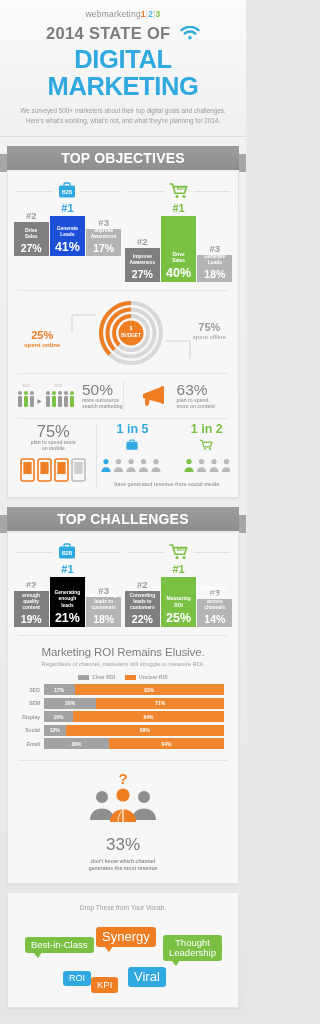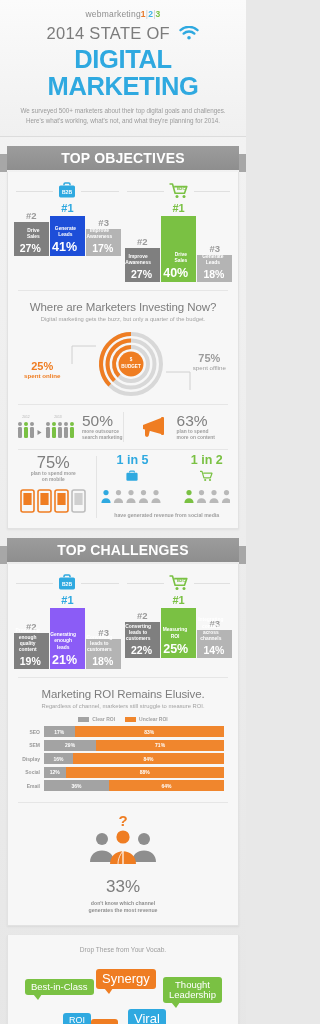--- a/index.html
+++ b/index.html
@@ -21,21 +21,21 @@
     border-bottom: 1px solid #dcdcdc;
   }
   .brand-top { font-size: 8.5px; color: #8d8d8d; letter-spacing: .2px; }
   .brand-top .n1 { color: #e8792a; font-weight: bold; }
   .brand-top .bar { color: #c9c9c9; }
   .brand-top .n2 { color: #3fb4e5; font-weight: bold; }
   .brand-top .n3 { color: #7ac143; font-weight: bold; }
 
   .title-wrap { margin-top: 6px; position: relative; }
   .title-1 {
-    font-size: 16.5px; color: #7c7c7c; font-weight: normal;
+    font-size: 16.5px; color: #7c7c7c; font-weight: bold;
     letter-spacing: .3px; line-height: 1;
     display: inline-block;
   }
   .wifi { display: inline-block; vertical-align: -2px; margin-left: 5px; }
   .title-2 {
     font-size: 25.5px; color: #2fa9e0; font-weight: bold;
     letter-spacing: -.4px; line-height: 1.05; margin-top: 1px;
   }
   .subtitle { font-size: 6.3px; color: #9b9b9b; line-height: 1.65; margin-top: 6px; padding: 0 18px; }
 
@@ -69,22 +69,22 @@
   .badge {
     display: inline-block; position: relative; z-index: 2;
     background: #f7f7f7; padding: 0 4px;
   }
   .bars { display: flex; align-items: flex-end; justify-content: center; gap: 1px; margin-top: 1px; }
   .bar { width: 33%; text-align: center; position: relative; }
   .rank { font-size: 9.5px; font-weight: bold; color: #9a9a9a; line-height: 1; margin-bottom: 2px; }
   .rank.one { color: #2fa9e0; font-size: 11px; }
   .rank.one.green { color: #7ac143; }
   .bar-body {
-    color: #fff; padding: 3px 8px 0; display: flex; flex-direction: column;
-    justify-content: flex-end; align-items: flex-end;
+    color: #fff; padding: 3px 15px 0; display: flex; flex-direction: column;
+    justify-content: flex-end; align-items: center;
   }
   .bar-label { font-size: 4.9px; font-weight: bold; line-height: 1.25; padding: 0 1px; }
   .bar-pct { font-size: 10.5px; font-weight: bold; line-height: 1.15; padding: 2px 0 2px; }
   .bar-pct.big { font-size: 12.5px; }
 
   
   .divline { height: 1px; background: #e6e6e6; margin: 0 10px; }
   .sub-head { text-align: center; padding: 10px 10px 0; }
   .sub-title { font-size: 11.5px; color: #7d7d7d; font-weight: normal; letter-spacing: -.1px; }
   .sub-sub { font-size: 5.8px; color: #a2a2a2; margin-top: 3px; }
@@ -272,24 +272,20 @@
         <div class="bar-pct">18%</div>
       </div>
     </div>
             </div>
         </div>
 
       </div>
 
       <div class="divline"></div>
 
-      <div class="sub-head">
-        <div class="sub-title">Where are Marketers Investing Now?</div>
-        <div class="sub-sub">Digital marketing gets the buzz, but only a quarter of the budget.</div>
-      </div>
 
       <div class="donut-area">
         <svg width="246" height="80" viewBox="0 0 246 80" style="display:block">
           <g transform="translate(123,40)">
             <circle r="30" fill="none" stroke="#d8d8d8" stroke-width="4"></circle>
             <path d="M0,-30 A30,30 0 0,0 -21.2,21.2" fill="none" stroke="#ef7d22" stroke-width="4"></path>
             <circle r="23.5" fill="none" stroke="#d8d8d8" stroke-width="4"></circle>
             <path d="M0,-23.5 A23.5,23.5 0 0,0 -16.6,16.6" fill="none" stroke="#ef7d22" stroke-width="4"></path>
             <circle r="17" fill="none" stroke="#d8d8d8" stroke-width="4"></circle>
             <path d="M0,-17 A17,17 0 0,0 -12,12" fill="none" stroke="#ef7d22" stroke-width="4"></path>
@@ -466,21 +462,21 @@
                     <div>Producing</div>
                     <div>enough</div>
                     <div>quality</div>
                     <div>content</div>
                   </div>
         <div class="bar-pct">19%</div>
       </div>
     </div>
               <div class="bar">
       <div class="rank one">#1</div>
-      <div class="bar-body" style="background:#8b5cf6;height:61px">
+      <div class="bar-body" style="background:#000000;height:50px">
         <div class="bar-label">
                     <div>Generating</div>
                     <div>enough</div>
                     <div>leads</div>
                   </div>
         <div class="bar-pct big">21%</div>
       </div>
     </div>
               <div class="bar">
       <div class="rank">#3</div>

